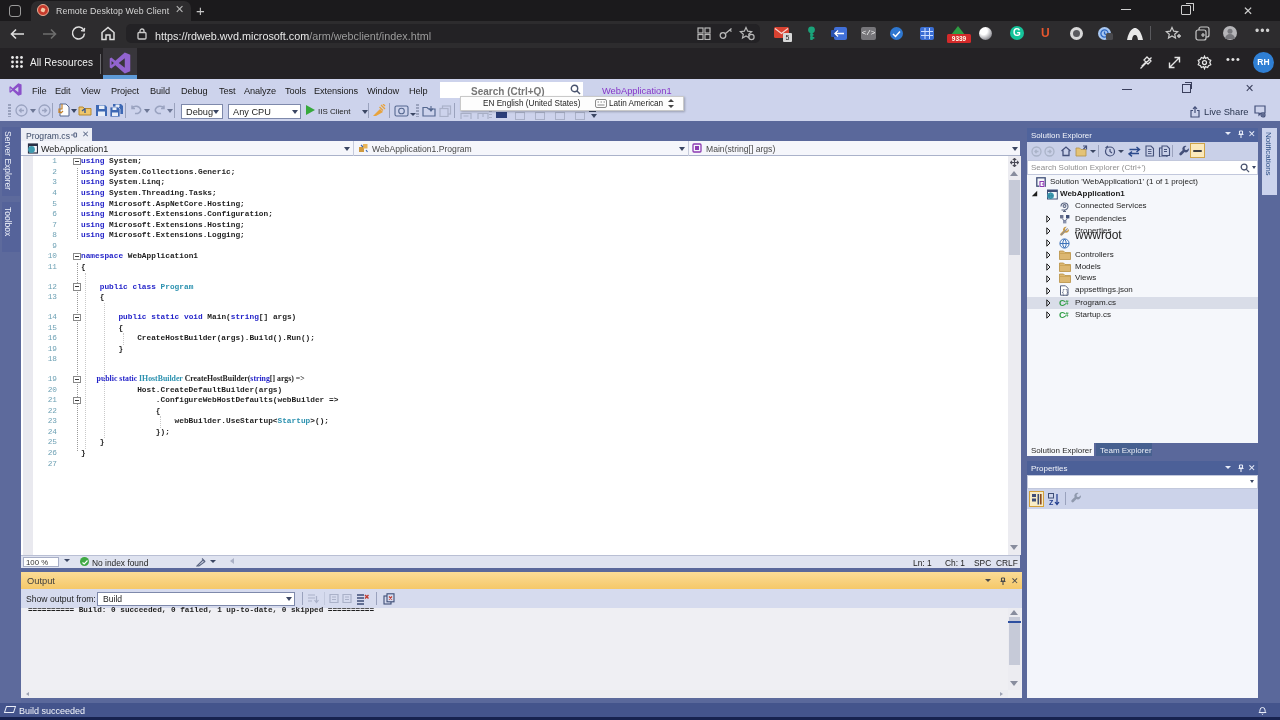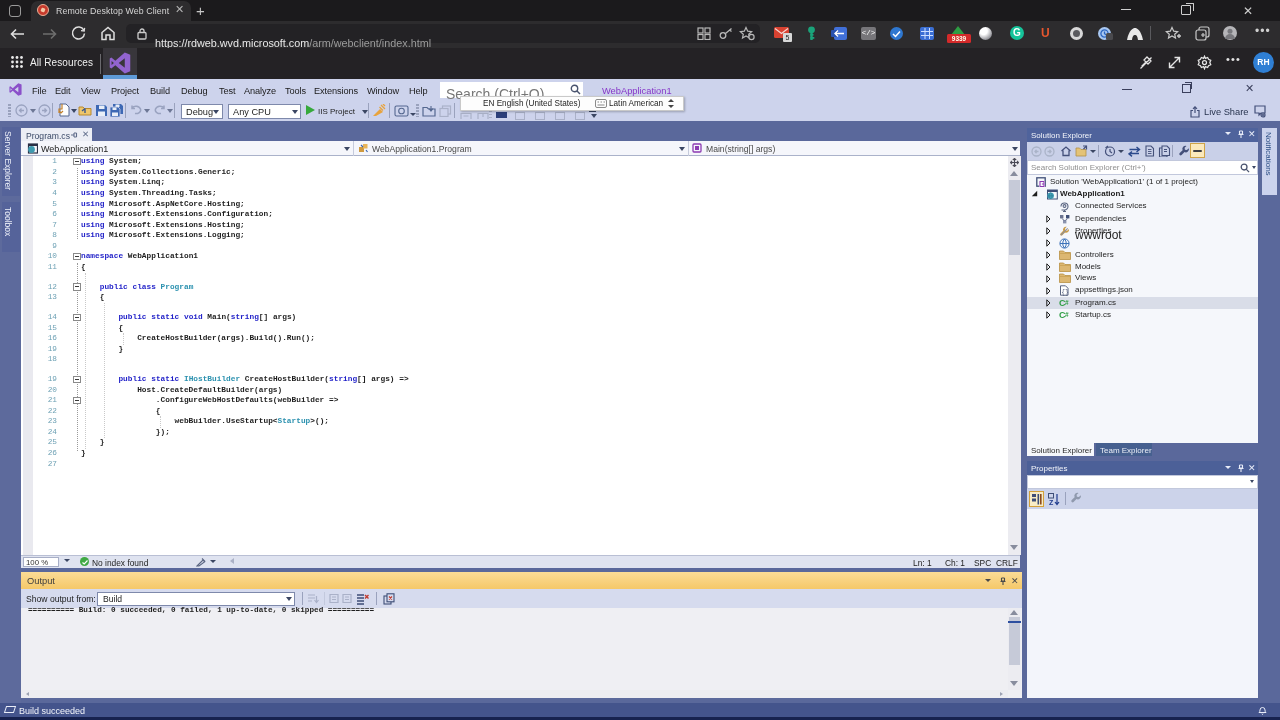--- a/index.html
+++ b/index.html
@@ -40,21 +40,21 @@
     </svg>
 <svg class="abs" style="left:100px;top:25px;" width="16" height="17" viewBox="0 0 16 17" fill="none" stroke="#dedede" stroke-width="1.5">
       <path d="M2 7.5 L8 2.5 L14 7.5 V14.5 H10 V10 H6 V14.5 H2 Z"></path>
     </svg>
 
 <div class="abs" style="left:126px;top:24px;width:634px;height:19px;background:#232225;border-radius:5px;"></div>
 <svg class="abs" style="left:137px;top:28px;" width="10" height="12" viewBox="0 0 10 12" fill="none" stroke="#cccccc" stroke-width="1.3">
       <rect x="1" y="4.5" width="8" height="6.5" rx="1"></rect>
       <path d="M3 4.5 V3 a2 2 0 0 1 4 0 v1.5"></path>
     </svg>
-<div class="abs" style="left:155px;top:37px;font-size:10.8px;color:#e8e8e8;">https://rdweb.wvd.microsoft.com<span style="color:#9b9b9b;">/arm/webclient/index.html</span></div>
+<div class="abs" style="left:155px;top:30px;font-size:10.8px;color:#e8e8e8;">https://rdweb.wvd.microsoft.com<span style="color:#9b9b9b;">/arm/webclient/index.html</span></div>
 
 <svg class="abs" style="left:697px;top:27px;" width="14" height="13" viewBox="0 0 14 13" fill="none" stroke="#b8b8b8" stroke-width="1.2">
       <rect x="1" y="1" width="5" height="5"></rect>
       <rect x="8" y="1" width="5" height="5"></rect>
       <rect x="1" y="7.5" width="5" height="5"></rect>
       <rect x="8" y="7.5" width="5" height="5"></rect>
     </svg>
 <svg class="abs" style="left:719px;top:27px;" width="15" height="13" viewBox="0 0 15 13" fill="none" stroke="#b8b8b8" stroke-width="1.3">
       <circle cx="4" cy="8.5" r="2.8"></circle>
       <path d="M6.5 6.5 L12.5 1.5 M10.5 3 L12.5 4.5"></path>
@@ -169,21 +169,21 @@
       <span class="abs" style="left:150px;">Build</span>
       <span class="abs" style="left:181px;">Debug</span>
       <span class="abs" style="left:219px;">Test</span>
       <span class="abs" style="left:244px;">Analyze</span>
       <span class="abs" style="left:285px;">Tools</span>
       <span class="abs" style="left:314px;">Extensions</span>
       <span class="abs" style="left:367px;">Window</span>
       <span class="abs" style="left:409px;">Help</span>
 </div>
 <div class="abs" style="left:440px;top:82px;width:143px;height:16px;background:#ffffff;"></div>
-<div class="abs" style="left:446px;top:85.5px;font-size:14px;color:#767676;">Search (Ctrl+Q)</div>
+<div class="abs" style="left:471px;top:85.5px;font-size:10px;color:#767676;font-weight:bold;">Search (Ctrl+Q)</div>
 <svg class="abs" style="left:570px;top:84px;" width="11" height="11" viewBox="0 0 11 11" fill="none" stroke="#49536e" stroke-width="1.4">
       <circle cx="4.5" cy="4.5" r="3.2"></circle>
       <path d="M7 7 L10 10"></path>
     </svg>
 <div class="abs" style="left:602px;top:85.5px;font-size:9.3px;color:#8637c8;">WebApplication1</div>
 
 <div class="abs" style="left:1122px;top:89px;width:10px;height:1.3px;background:#3a3f5c;"></div>
 <div class="abs" style="left:1182px;top:84px;width:7px;height:7px;border:1.2px solid #3a3f5c;"></div>
 <div class="abs" style="left:1185px;top:82px;width:6px;height:6px;border-top:1.2px solid #3a3f5c;border-right:1.2px solid #3a3f5c;"></div>
 <div class="abs" style="left:1245px;top:82px;font-size:11px;color:#3a3f5c;">✕</div>
@@ -230,21 +230,21 @@
     </svg>
 <div class="abs" style="left:167px;top:109px;width:0;height:0;border-left:3.2px solid transparent;border-right:3.2px solid transparent;border-top:4px solid #6d7795;"></div>
 <div class="abs" style="left:174px;top:103px;width:1px;height:15px;background:#9aa2bd;"></div>
 <div class="abs" style="left:181px;top:104px;width:42px;height:15px;background:#fff;border:1px solid #7e89ab;box-sizing:border-box;"></div>
 <div class="abs" style="left:186px;top:107px;font-size:9.2px;color:#1e1e1e;">Debug</div>
 <div class="abs" style="left:213px;top:110px;width:0;height:0;border-left:3.2px solid transparent;border-right:3.2px solid transparent;border-top:4px solid #3b4663;"></div>
 <div class="abs" style="left:228px;top:104px;width:73px;height:15px;background:#fff;border:1px solid #7e89ab;box-sizing:border-box;"></div>
 <div class="abs" style="left:233px;top:107px;font-size:9.2px;color:#1e1e1e;">Any CPU</div>
 <div class="abs" style="left:292px;top:110px;width:0;height:0;border-left:3.2px solid transparent;border-right:3.2px solid transparent;border-top:4px solid #3b4663;"></div>
 <div class="abs" style="left:306px;top:105px;width:0;height:0;border-top:5.5px solid transparent;border-bottom:5.5px solid transparent;border-left:9px solid #36a93c;"></div>
-<div class="abs" style="left:318px;top:107px;font-size:8px;color:#1e1e1e;">IIS Project</div>
+<div class="abs" style="left:318px;top:107px;font-size:8px;color:#1e1e1e;">IIS Client</div>
 <div class="abs" style="left:362px;top:110px;width:0;height:0;border-left:3.2px solid transparent;border-right:3.2px solid transparent;border-top:4px solid #3b4663;"></div>
 <div class="abs" style="left:368px;top:103px;width:1px;height:15px;background:#9aa2bd;"></div>
 <svg class="abs" style="left:372px;top:104px;" width="14" height="13" viewBox="0 0 14 13">
       <path d="M1 12 L8 5 L11 8 L4 12 Z" fill="#e8a33d"></path>
       <path d="M9 1 L13 5 M11 0 L13 2 M7.5 3 L11 6.5" stroke="#e8a33d" stroke-width="1.3"></path>
     </svg>
 <div class="abs" style="left:389px;top:103px;width:1px;height:15px;background:#9aa2bd;"></div>
 <svg class="abs" style="left:394px;top:104px;" width="15" height="13" viewBox="0 0 15 13" fill="none" stroke="#54678f" stroke-width="1.1">
       <rect x="1" y="2" width="13" height="10" rx="1.5"></rect>
       <circle cx="7.5" cy="7" r="2.8"></circle>
@@ -410,21 +410,21 @@
       <div style="height:9.3px;"></div>
       <div style="height:10.55px;line-height:10.55px;white-space:pre;">    <span style="color:#1f1fc8;">public</span> <span style="color:#1f1fc8;">class</span> <span style="color:#2B91AF;">Program</span></div>
       <div style="height:10.55px;line-height:10.55px;white-space:pre;">    {</div>
       <div style="height:9.3px;"></div>
       <div style="height:10.55px;line-height:10.55px;white-space:pre;">        <span style="color:#1f1fc8;">public</span> <span style="color:#1f1fc8;">static</span> <span style="color:#1f1fc8;">void</span> Main(<span style="color:#1f1fc8;">string</span>[] args)</div>
       <div style="height:10.55px;line-height:10.55px;white-space:pre;">        {</div>
       <div style="height:10.55px;line-height:10.55px;white-space:pre;">            CreateHostBuilder(args).Build().Run();</div>
       <div style="height:10.55px;line-height:10.55px;white-space:pre;">        }</div>
       <div style="height:10.55px;line-height:10.55px;white-space:pre;"></div>
       <div style="height:9.3px;"></div>
-      <div style="height:10.55px;line-height:10.55px;white-space:pre;">        <span style="color:#1f1fc8;">public</span> <span style="color:#1f1fc8;">static</span> <span style="color:#2B91AF;">IHostBuilder</span> CreateHostBuilder(<span style="color:#1f1fc8;">string</span>[] args) =&gt;</div>
+      <div style="height:10.55px;line-height:10.55px;white-space:pre;font-family:Liberation Serif, serif;">        <span style="color:#1f1fc8;">public</span> <span style="color:#1f1fc8;">static</span> <span style="color:#2B91AF;">IHostBuilder</span> CreateHostBuilder(<span style="color:#1f1fc8;">string</span>[] args) =&gt;</div>
       <div style="height:10.55px;line-height:10.55px;white-space:pre;">            Host.CreateDefaultBuilder(args)</div>
       <div style="height:10.55px;line-height:10.55px;white-space:pre;">                .ConfigureWebHostDefaults(webBuilder =&gt;</div>
       <div style="height:10.55px;line-height:10.55px;white-space:pre;">                {</div>
       <div style="height:10.55px;line-height:10.55px;white-space:pre;">                    webBuilder.UseStartup&lt;<span style="color:#2B91AF;">Startup</span>&gt;();</div>
       <div style="height:10.55px;line-height:10.55px;white-space:pre;">                });</div>
       <div style="height:10.55px;line-height:10.55px;white-space:pre;">    }</div>
       <div style="height:10.55px;line-height:10.55px;white-space:pre;">}</div>
       <div style="height:10.55px;line-height:10.55px;white-space:pre;"></div>
     </div>
 <div class="abs" style="left:77px;top:168px;width:0;height:71px;border-left:1px dotted #9a9a9a;"></div>

